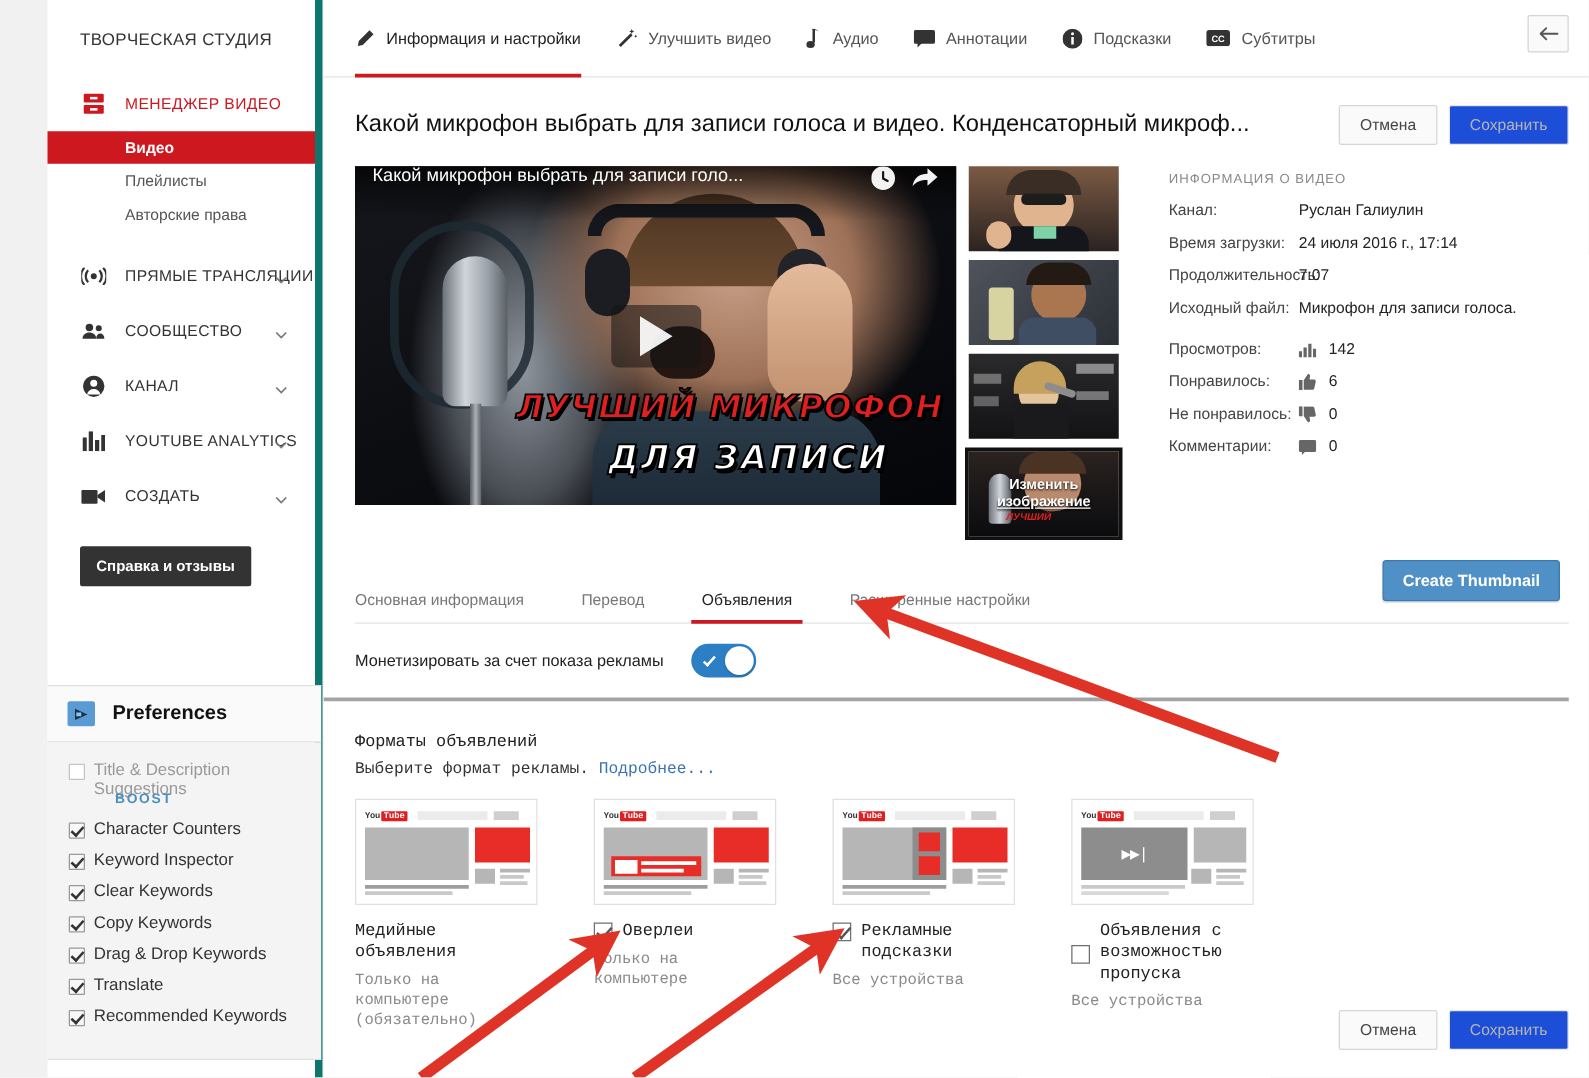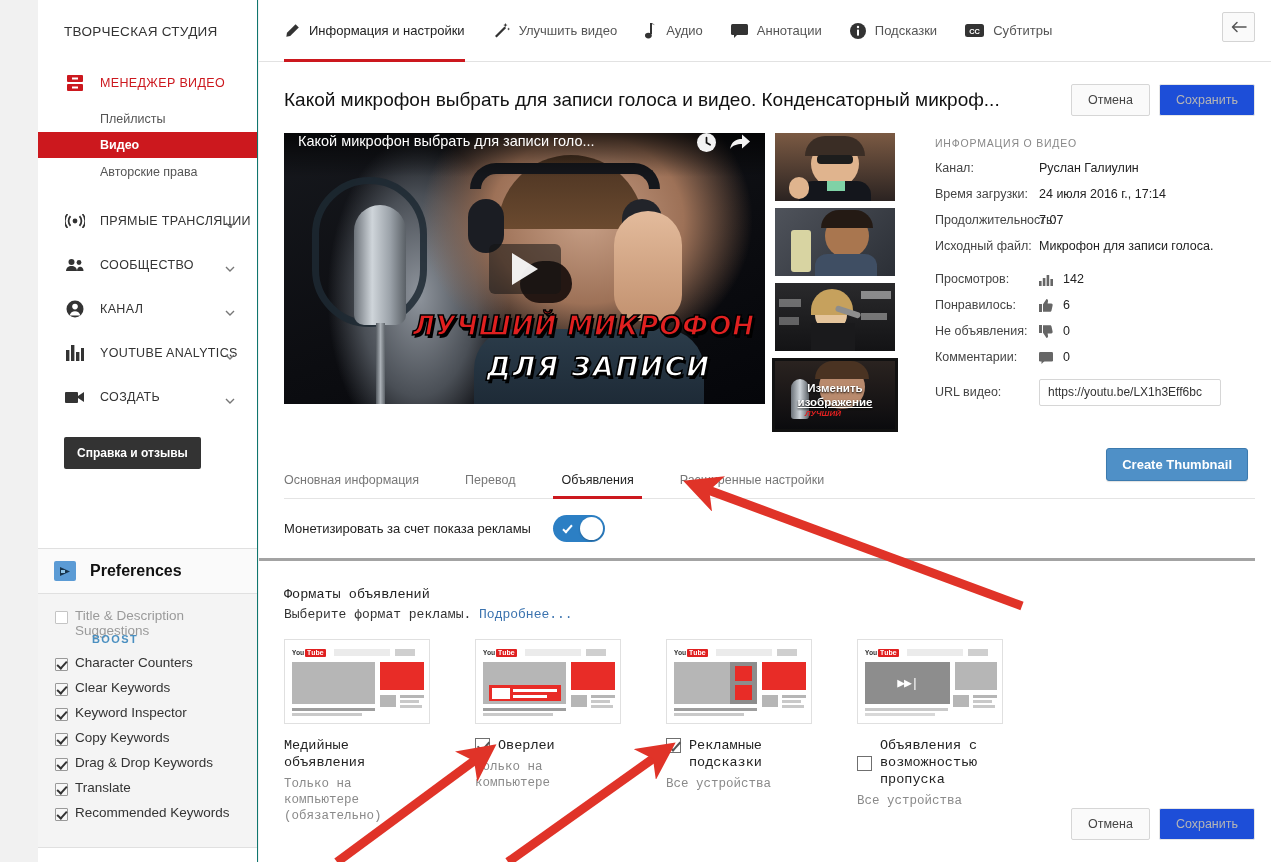--- a/index.html
+++ b/index.html
@@ -7,21 +7,21 @@
     width: 1271px; height: 862px;
     background: #f1f1f1;
     font-family: "Liberation Sans", "DejaVu Sans", sans-serif;
     overflow: hidden;
   }
   #root { position: relative; width: 1271px; height: 862px; }
 
   
   .sidebar {
     position: absolute; left: 38px; top: 0; width: 220px; height: 862px;
-    background: #ffffff; border-right: 1px solid #0f766e;
+    background: #ffffff; border-right: 6px solid #0f766e;
   }
   .studio-title {
     font-size: 13.5px; color: #333; letter-spacing: .3px;
     padding: 24px 0 0 26px; font-weight: 400;
   }
   .nav-group { margin-top: 22px; }
   .nav-item {
     display: flex; align-items: center; height: 44px;
     padding-left: 26px; cursor: pointer; position: relative;
   }
@@ -367,22 +367,22 @@
           <svg width="18" height="18" viewBox="0 0 18 18">
               <rect x="1" y="1" width="16" height="7" rx="1" fill="#cc181e"></rect>
               <rect x="1" y="10" width="16" height="7" rx="1" fill="#cc181e"></rect>
               <rect x="6" y="3.5" width="6" height="2" fill="#fff"></rect>
               <rect x="6" y="12.5" width="6" height="2" fill="#fff"></rect>
             </svg>
         </span>
         <span class="nav-label">МЕНЕДЖЕР ВИДЕО</span>
       </div>
 
+      <div class="sub-item selected">Видео</div>
       <div class="sub-item">Плейлисты</div>
-      <div class="sub-item selected">Видео</div>
       <div class="sub-item">Авторские права</div>
     </div>
 
     <div style="margin-top:14px;">
       <div class="nav-item">
         <span class="nav-ico">
           <svg width="20" height="14" viewBox="0 0 20 14">
               <circle cx="10" cy="7" r="2.4" fill="#333"></circle>
               <path d="M5.5 2.2a7 7 0 000 9.6" stroke="#333" stroke-width="1.8" fill="none"></path>
               <path d="M14.5 2.2a7 7 0 010 9.6" stroke="#333" stroke-width="1.8" fill="none"></path>
@@ -467,25 +467,25 @@
         <span class="cb"></span>
         <span>Title &amp; Description Suggestions</span>
       </div>
       <div class="boost">BOOST</div>
       <div class="pref-row">
         <span class="cb checked"></span>
         <span>Character Counters</span>
       </div>
       <div class="pref-row">
         <span class="cb checked"></span>
-        <span>Clear Keywords</span>
+        <span>Keyword Inspector</span>
       </div>
       <div class="pref-row">
         <span class="cb checked"></span>
-        <span>Keyword Inspector</span>
+        <span>Clear Keywords</span>
       </div>
       <div class="pref-row">
         <span class="cb checked"></span>
         <span>Copy Keywords</span>
       </div>
       <div class="pref-row">
         <span class="cb checked"></span>
         <span>Drag &amp; Drop Keywords</span>
       </div>
       <div class="pref-row">
@@ -685,21 +685,21 @@
             <span class="sico">
               <svg width="14" height="13" viewBox="0 0 14 13">
                   <path d="M4 5.2L7.5 0c1.2.2 1.7 1 1.5 2.2L8.6 4.6h3.6c1.1 0 1.6.8 1.4 1.8l-1.1 5c-.2.9-.7 1.4-1.6 1.4H4z" fill="#666"></path>
                   <rect x="0" y="5" width="3" height="8" fill="#666"></rect>
                 </svg>
             </span>
             <span>6</span>
           </div>
         </div>
         <div class="irow">
-          <div class="ikey">Не объявления:</div>
+          <div class="ikey">Не понравилось:</div>
           <div class="ival">
             <span class="sico">
               <svg width="14" height="13" viewBox="0 0 14 13">
                   <path d="M4 7.8L7.5 13c1.2-.2 1.7-1 1.5-2.2L8.6 8.4h3.6c1.1 0 1.6-.8 1.4-1.8l-1.1-5C12.3.7 11.8.2 10.9.2H4z" fill="#666"></path>
                   <rect x="0" y="0" width="3" height="8" fill="#666"></rect>
                 </svg>
             </span>
             <span>0</span>
           </div>
         </div>
@@ -709,24 +709,20 @@
             <span class="sico">
               <svg width="14" height="12" viewBox="0 0 14 12">
                   <rect x="0" y="0" width="14" height="9.5" rx="1.3" fill="#666"></rect>
                   <path d="M2.5 9l0 3 3-3z" fill="#666"></path>
                 </svg>
             </span>
             <span>0</span>
           </div>
         </div>
 
-        <div class="irow" style="align-items:center;margin-top:14px;">
-          <div class="ikey">URL видео:</div>
-          <div class="urlbox">https://youtu.be/LX1h3Eff6bc</div>
-        </div>
       </div>
     </div>
 
     <div class="createthumb">Create Thumbnail</div>
 
     <div class="innertabs">
       <div class="itab">Основная информация</div>
       <div class="itab">Перевод</div>
       <div class="itab active">Объявления</div>
       <div class="itab">Расширенные настройки</div>

